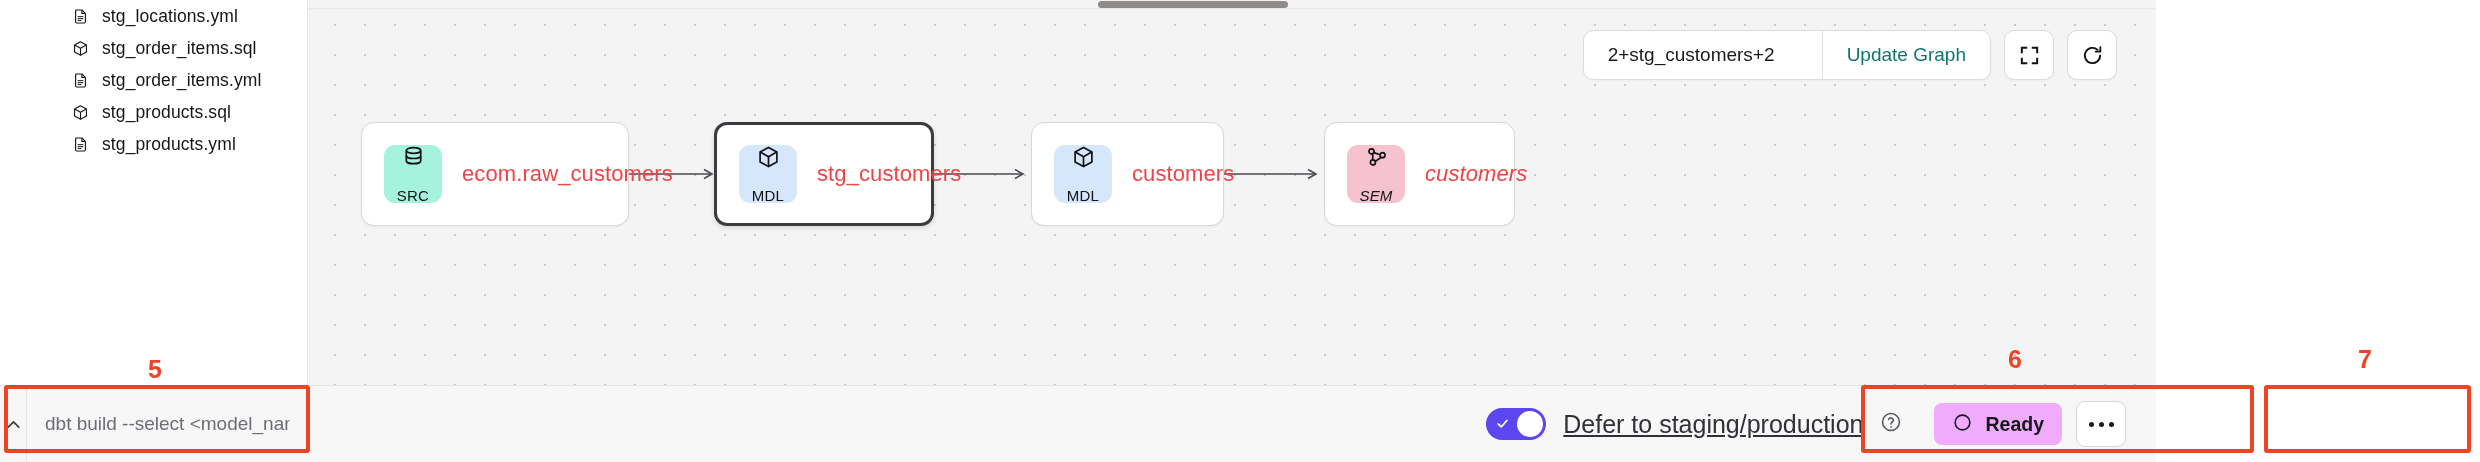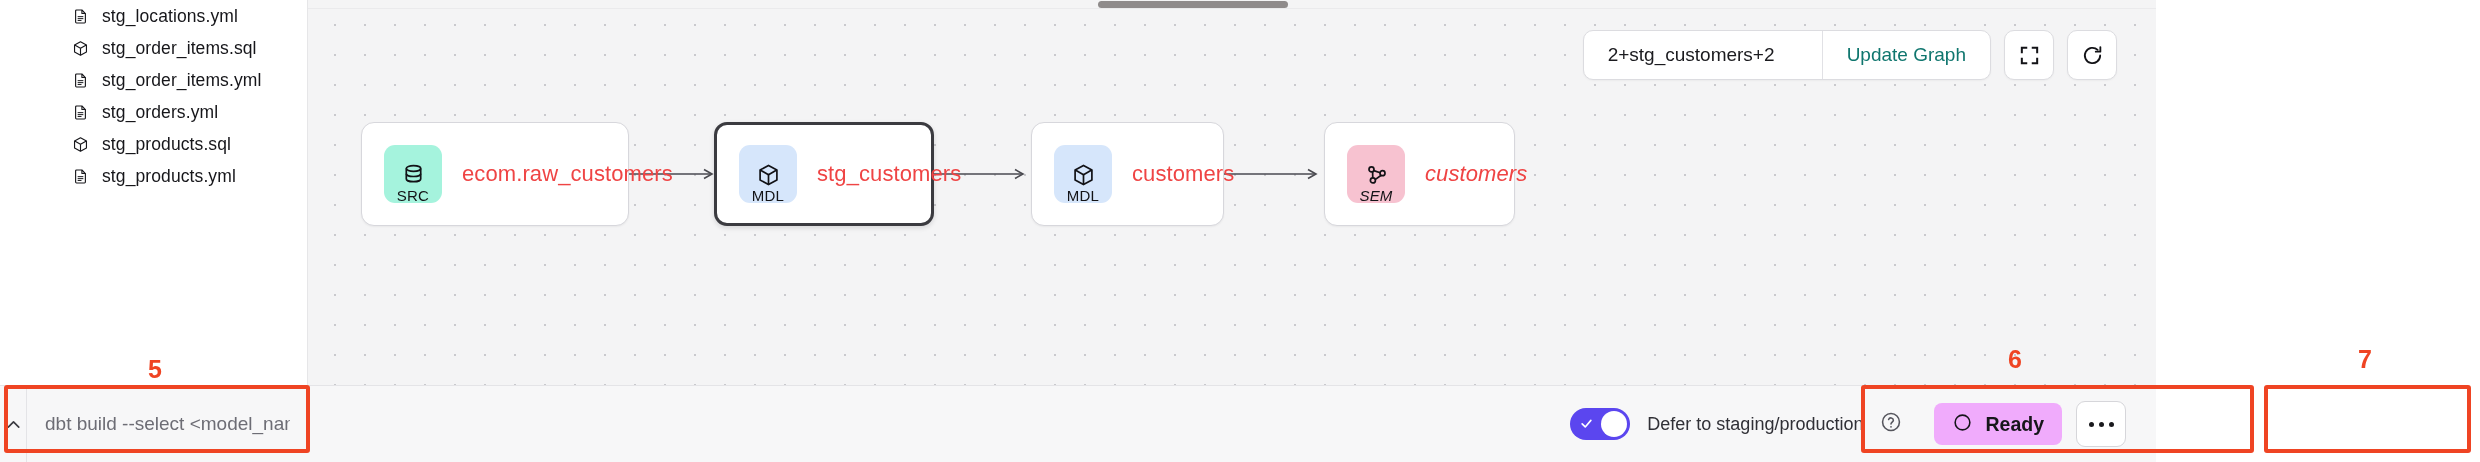--- a/index.html
+++ b/index.html
@@ -110,21 +110,21 @@
   .node.selected {
     border: 3px solid #3b3b40;
     box-shadow: 0 2px 5px rgba(16,16,24,.13);
   }
   .badge {
     width: 58px; height: 58px;
     border-radius: 11px;
     display: flex;
     flex-direction: column;
     align-items: center;
-    justify-content: flex-end;
+    justify-content: space-between;
     gap: 1px;
     flex: 0 0 58px;
   }
   .badge svg { display: block; }
   .badge-text {
     font-size: 15px;
     font-weight: 400;
     color: #131316;
     line-height: 1;
     letter-spacing: .2px;
@@ -265,23 +265,24 @@
     width: 15px; height: 15px;
   }
   .toggle .knob {
     position: absolute;
     right: 3px; top: 3px;
     width: 26px; height: 26px;
     border-radius: 50%;
     background: #ffffff;
   }
   .defer-label {
-    font-size: 18px;
+    font-size: 25px;
     color: #303036;
     white-space: nowrap;
+    text-decoration: underline;
   }
   .help-icon { display: block; cursor: pointer; }
 
   .ready-group {
     display: flex;
     align-items: center;
     gap: 14px;
     padding: 8px 0 8px 14px;
   }
   .ready-pill {
@@ -369,30 +370,20 @@
                 <path d="M14 2.8H6.4a1.3 1.3 0 0 0-1.3 1.3v15.8a1.3 1.3 0 0 0 1.3 1.3h11.2a1.3 1.3 0 0 0 1.3-1.3V7.8z"></path>
                 <polyline points="14,2.8 14,7.8 19,7.8"></polyline>
                 <path d="M8 12.2h8M8 15h8M8 17.6h5.4" stroke-width="1.4"></path>
               </svg>
             </span>
             <span class="file-label">stg_order_items.yml</span>
           </div>
           <div class="file-item">
             <span class="file-icon">
               <svg viewBox="0 0 24 24" fill="none" stroke="#17171b" stroke-width="1.6" stroke-linejoin="round">
-                <path d="M14 2.8H6.4a1.3 1.3 0 0 0-1.3 1.3v15.8a1.3 1.3 0 0 0 1.3 1.3h11.2a1.3 1.3 0 0 0 1.3-1.3V7.8z"></path>
-                <polyline points="14,2.8 14,7.8 19,7.8"></polyline>
-                <path d="M8 12.2h8M8 15h8M8 17.6h5.4" stroke-width="1.4"></path>
-              </svg>
-            </span>
-            <span class="file-label">stg_orders.yml</span>
-          </div>
-          <div class="file-item">
-            <span class="file-icon">
-              <svg viewBox="0 0 24 24" fill="none" stroke="#17171b" stroke-width="1.6" stroke-linejoin="round">
                 <path d="M12 2.4 20.4 7v10L12 21.6 3.6 17V7z"></path>
                 <path d="M3.8 7.1 12 11.8l8.2-4.7"></path>
                 <path d="M12 11.8v9.6"></path>
               </svg>
             </span>
             <span class="file-label">stg_products.sql</span>
           </div>
           <div class="file-item">
             <span class="file-icon">
               <svg viewBox="0 0 24 24" fill="none" stroke="#17171b" stroke-width="1.6" stroke-linejoin="round">

